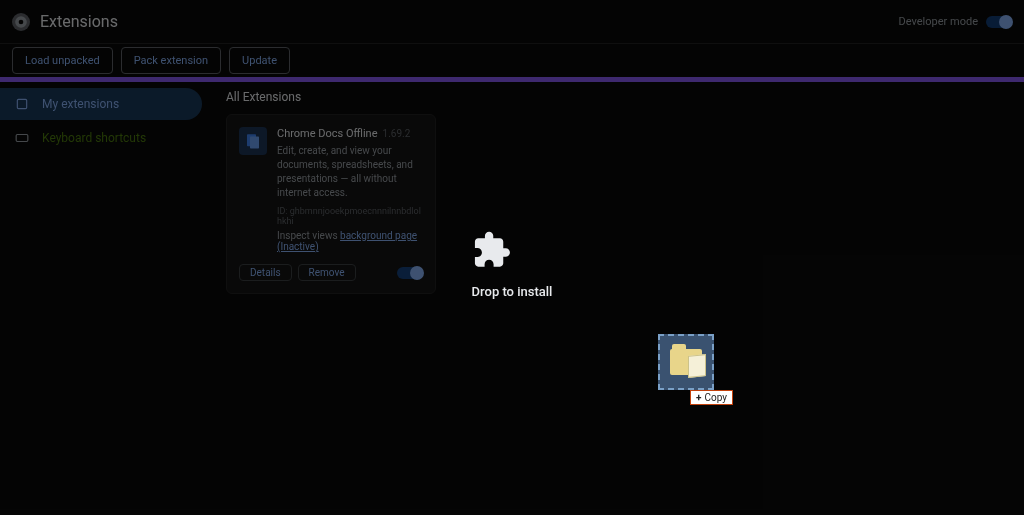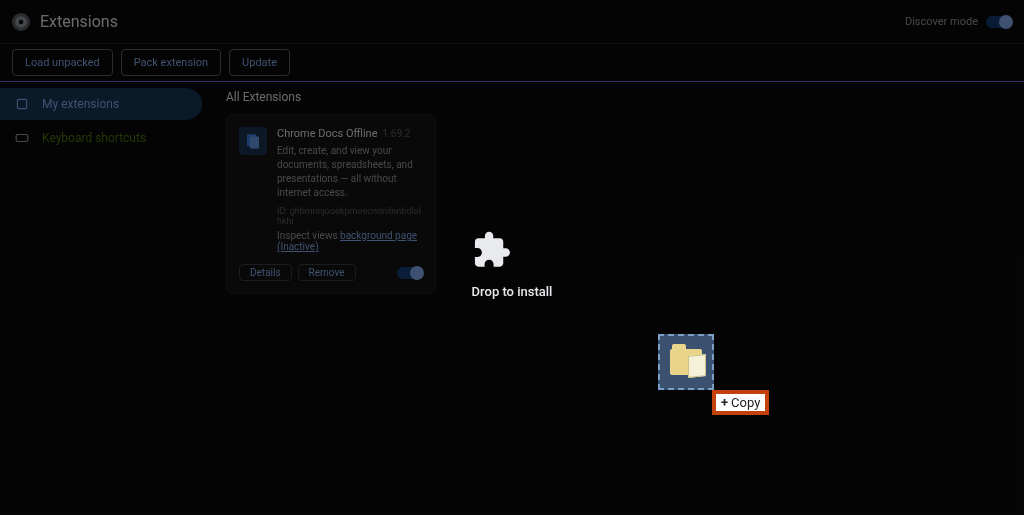--- a/index.html
+++ b/index.html
@@ -12,21 +12,21 @@
 .search-box { margin-left: 240px; width: 360px; height: 32px; background: #202124; border-radius: 4px; display: flex; align-items: center; padding: 0 10px; gap: 8px; }
 .search-input { background: transparent; border: none; outline: none; color: #9aa0a6; font-size: 12px; flex: 1; }
 .header-right { margin-left: auto; display: flex; align-items: center; gap: 8px; }
 .dev-mode-label { font-size: 11px; color: #9aa0a6; }
 
 .toggle { width: 26px; height: 12px; background: #3c4043; border-radius: 10px; position: relative; cursor: pointer; }
 .toggle.on { background: #1a73e880; }
 .toggle-knob { width: 14px; height: 14px; background: #9aa0a6; border-radius: 50%; position: absolute; top: -1px; left: -1px; }
 .toggle.on .toggle-knob { left: 13px; background: #8ab4f8; }
 
-.toolbar { height: 38px; display: flex; align-items: center; gap: 8px; padding: 0 12px; border-bottom: 1px solid #8b5cf6; }
+.toolbar { height: 38px; display: flex; align-items: center; gap: 8px; padding: 0 12px; border-bottom: 5px solid #8b5cf6; }
 .tb-btn { background: transparent; border: 1px solid #5f6368; color: #8ab4f8; font-size: 11px; padding: 6px 12px; border-radius: 4px; cursor: pointer; }
 
 .body-row { display: flex; height: calc(515px - 82px); }
 .sidebar { width: 210px; padding: 6px 8px 0 0; }
 .nav-item { display: flex; align-items: center; gap: 12px; padding: 8px 14px; border-radius: 0 20px 20px 0; font-size: 12px; cursor: pointer; color: #4d7c0f; margin-bottom: 2px; }
 .nav-item.active { background: #1a3a5c; color: #8ab4f8; }
 .nav-icon { width: 16px; height: 16px; display: flex; align-items: center; justify-content: center; }
 .sidebar-bottom { padding: 10px 0 0 14px; font-size: 11px; color: #9aa0a6; line-height: 1.5; display: flex; gap: 10px; }
 .cws-icon { width: 16px; height: 16px; background: #3c4043; border-radius: 2px; flex-shrink: 0; margin-top: 2px; }
 .link { color: #8ab4f8; text-decoration: underline; cursor: pointer; }
@@ -48,38 +48,38 @@
 
 .dark-overlay { position: absolute; inset: 0; background: rgba(0,0,0,0.55); pointer-events: none; }
 
 .drop-zone { position: absolute; left: 50%; top: 230px; transform: translateX(-50%); text-align: left; pointer-events: none; }
 .drop-text { color: #e8eaed; font-size: 13px; font-weight: 500; margin-top: 10px; }
 
 .drag-ghost { position: absolute; left: 658px; top: 334px; width: 56px; height: 56px; background: #3a5270; border: 2px dashed #7aa0c7; display: flex; align-items: center; justify-content: center; }
 .folder-glyph { width: 32px; height: 26px; background: #e8d58a; border-radius: 2px; position: relative; }
 .folder-glyph::before { content: ''; position: absolute; top: -5px; left: 2px; width: 14px; height: 6px; background: #e8d58a; border-radius: 2px 2px 0 0; }
 .folder-front { position: absolute; right: -4px; bottom: -2px; width: 18px; height: 22px; background: #f5f0d8; border: 1px solid #ccc289; transform: skewY(-6deg); }
-.copy-badge { position: absolute; left: 712px; top: 390px; background: #fff; border: 4px solid #c2410c; padding: 1px 5px; font-size: 13px; color: #222; display: flex; align-items: center; gap: 3px; }
+.copy-badge { position: absolute; left: 690px; top: 390px; background: #fff; border: 1px solid #c2410c; padding: 1px 5px; font-size: 10px; color: #222; display: flex; align-items: center; gap: 3px; }
 .copy-badge::before { content: '+'; font-weight: bold; }
 </style>
 </head>
 <body>
 
 <div class="header">
   <div class="header-left">
     <div class="chrome-icon">
       <svg width="14" height="14" viewBox="0 0 24 24">
           <circle cx="12" cy="12" r="10" fill="#9aa0a6"></circle>
           <circle cx="12" cy="12" r="4" fill="#0a0a0a"></circle>
         </svg>
     </div>
     <div class="header-title">Extensions</div>
   </div>
   <div class="header-right">
-    <span class="dev-mode-label">Discover mode</span>
+    <span class="dev-mode-label">Developer mode</span>
     <div class="toggle on">
         <div class="toggle-knob"></div>
       </div>
   </div>
 </div>
 
 <div class="toolbar">
   <button class="tb-btn">Load unpacked</button>
   <button class="tb-btn">Pack extension</button>
   <button class="tb-btn">Update</button>

